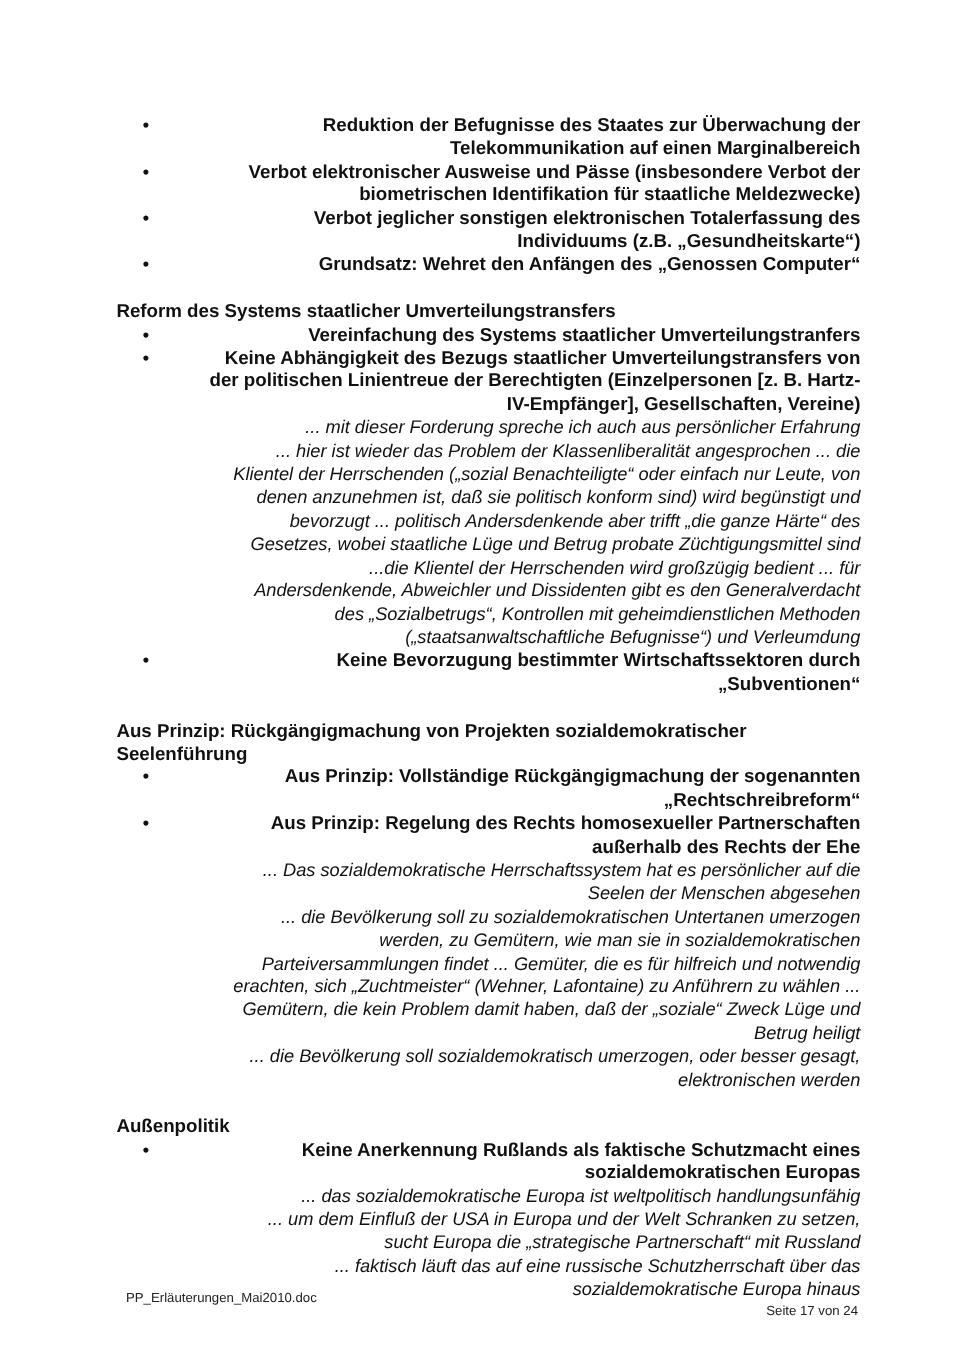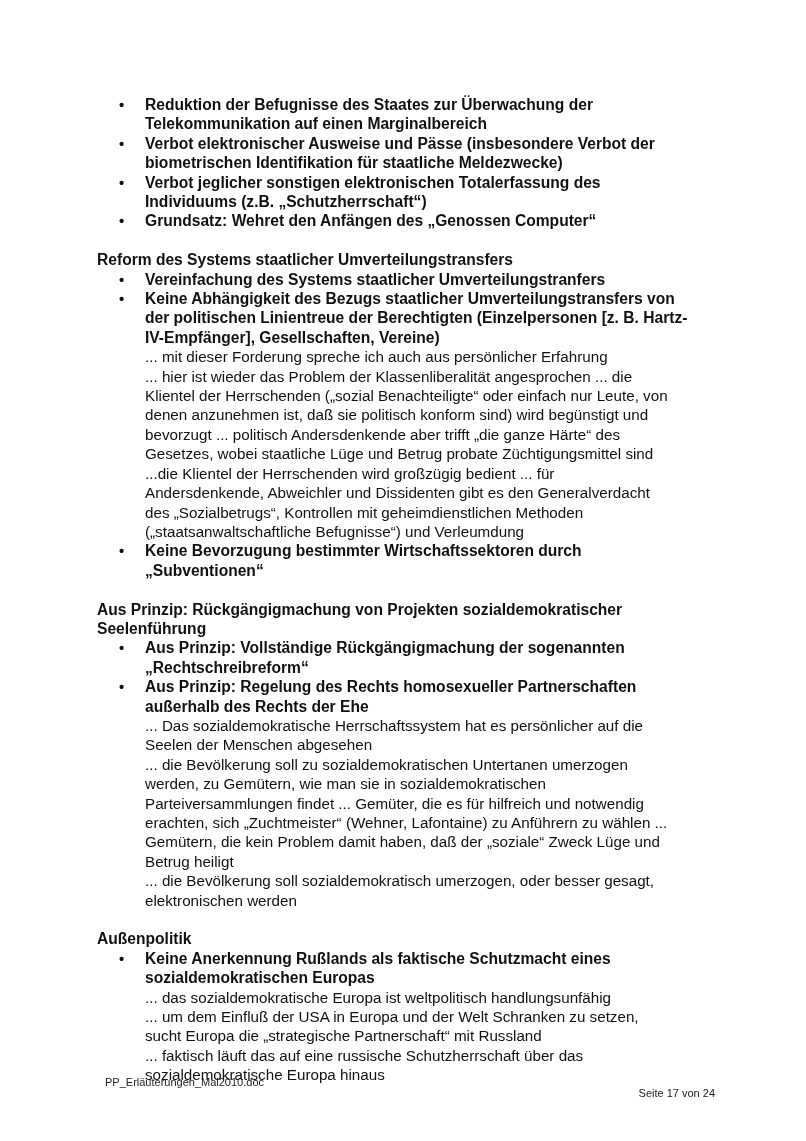--- a/index.html
+++ b/index.html
@@ -2,23 +2,23 @@
 <html><head>
   <meta charset="utf-8">
   <style>
     html, body { margin: 0; padding: 0; background: #ffffff; }
     body {
       width: 806px; height: 1141px; position: relative; overflow: hidden;
       font-family: "Liberation Sans", sans-serif; color: #111111;
     }
     .page { position: absolute; left: 0; top: 0; width: 806px; height: 1141px; background: #ffffff; }
     .content { position: absolute; left: 97px; top: 95px; width: 620px; }
-    .line { font-size: 15.6px; line-height: 19.4px; white-space: nowrap; }
+    .line { font-size: 15.6px; line-height: 19.4px; white-space: nowrap; text-align: right; }
     .b { font-weight: bold; }
-    .i { font-size: 15.2px; }
+    .i { font-style: italic; font-size: 15.2px; }
     .heading { font-weight: bold; font-size: 15.6px; line-height: 19.4px; white-space: nowrap; }
     .item { position: relative; padding-left: 48px; }
     .bullet { position: absolute; left: 22px; top: 0; font-weight: bold; font-size: 15px; line-height: 19.4px; }
     .gap { height: 19.4px; }
     .footer { position: absolute; top: 1076px; left: 85px; width: 630px; font-size: 11px; color: #222; }
     .footer-left { position: absolute; left: 0; padding-left: 20px; }
     .footer-right { position: absolute; right: 0; margin-top: 11px; }
   </style>
 </head>
 <body>
@@ -32,21 +32,21 @@
           <div class="line b">Telekommunikation auf einen Marginalbereich</div>
         </div>
         <div class="item">
           <span class="bullet">•</span>
           <div class="line b">Verbot elektronischer Ausweise und Pässe (insbesondere Verbot der</div>
           <div class="line b">biometrischen Identifikation für staatliche Meldezwecke)</div>
         </div>
         <div class="item">
           <span class="bullet">•</span>
           <div class="line b">Verbot jeglicher sonstigen elektronischen Totalerfassung des</div>
-          <div class="line b">Individuums (z.B. „Schutzherrschaft“)</div>
+          <div class="line b">Individuums (z.B. „Gesundheitskarte“)</div>
         </div>
         <div class="item">
           <span class="bullet">•</span>
           <div class="line b">Grundsatz: Wehret den Anfängen des „Genossen Computer“</div>
         </div>
       </div>
       <div class="gap"></div>
       <div>
         <div class="heading">Reform des Systems staatlicher Umverteilungstransfers</div>
         <div class="item">

